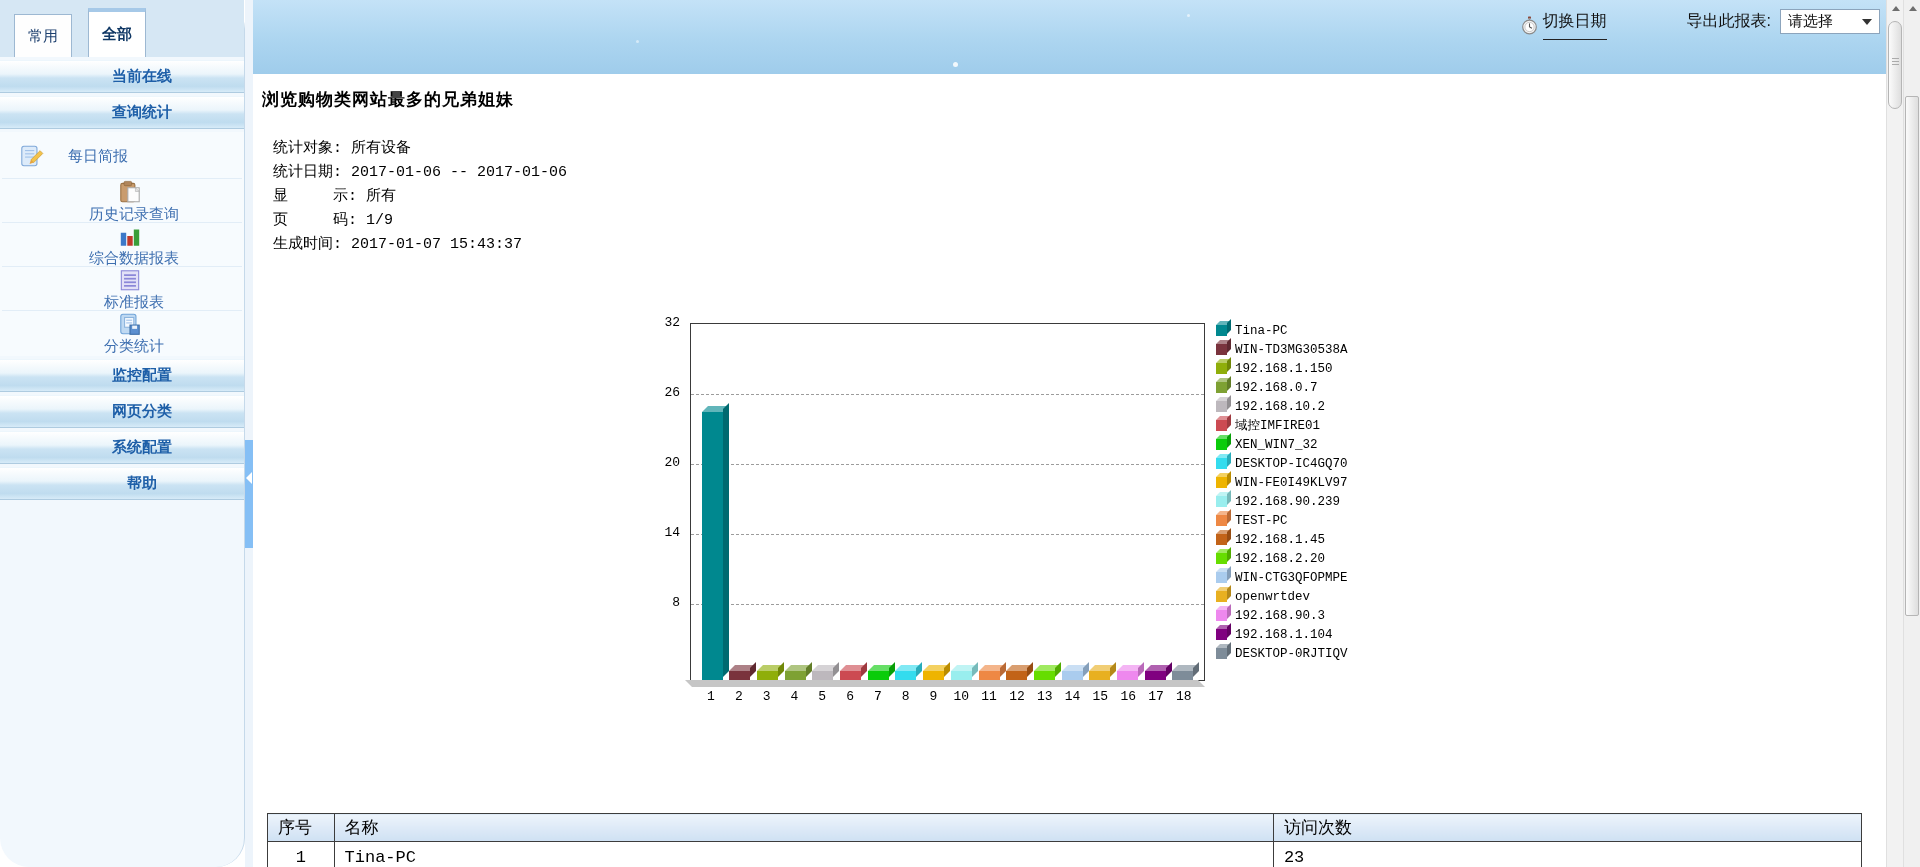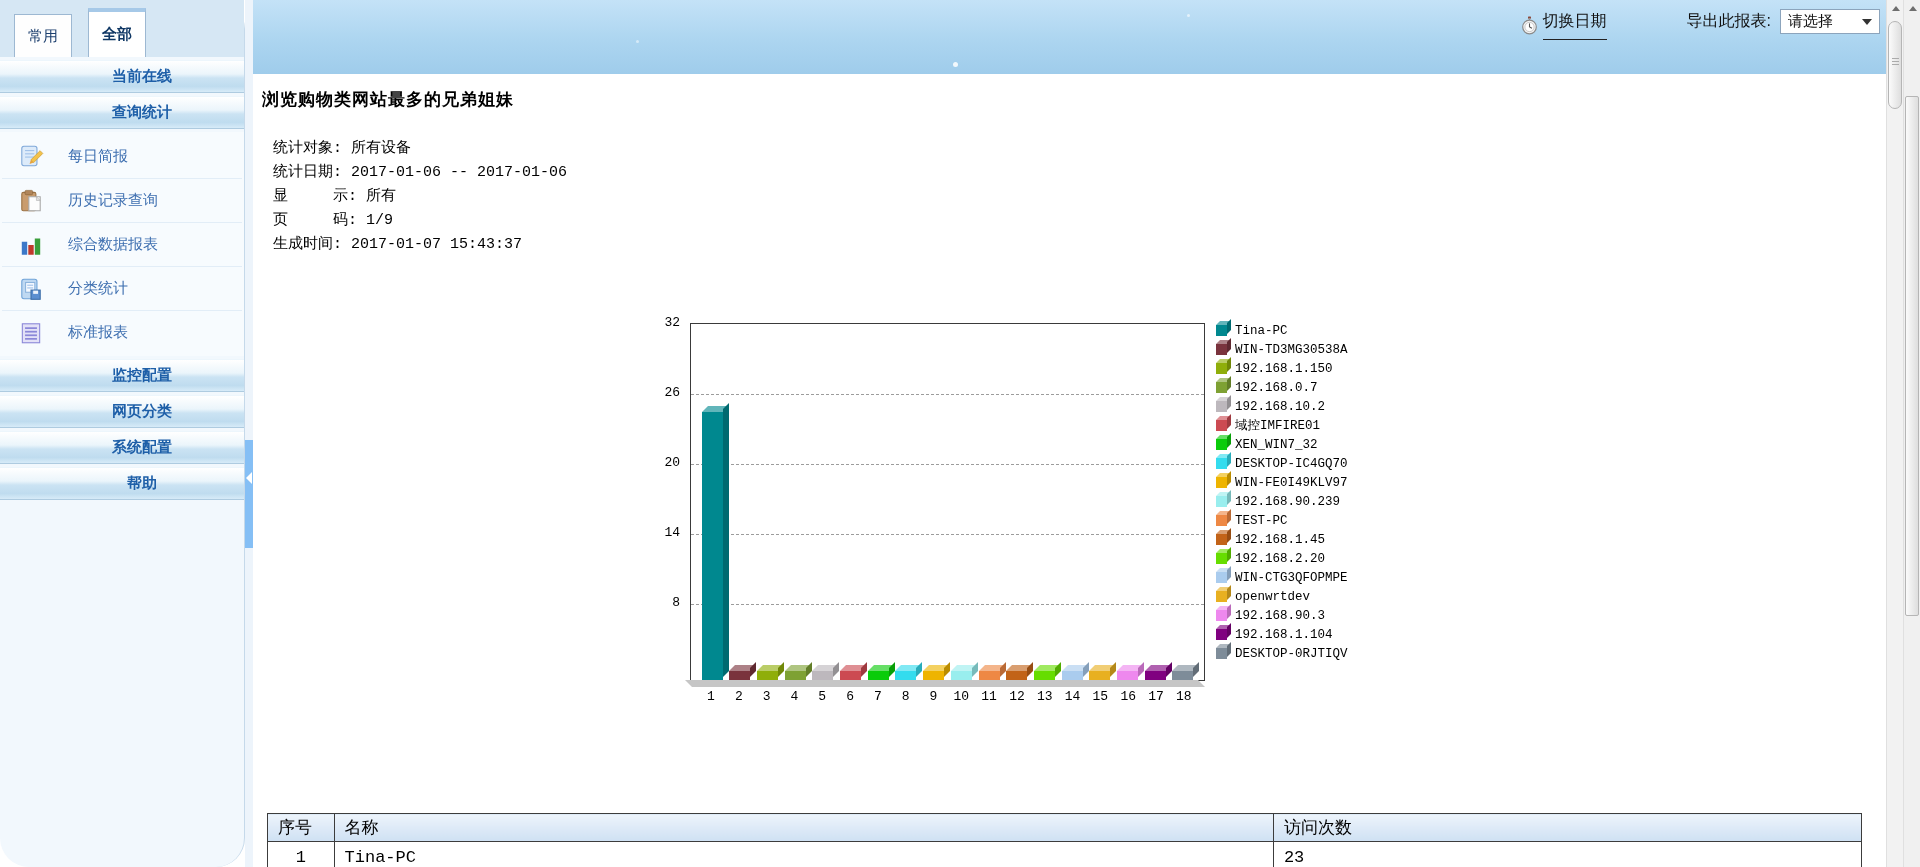--- a/index.html
+++ b/index.html
@@ -12,21 +12,21 @@
   .tabbar { height:57px; background:#D6E7F4; display:flex; align-items:flex-end; padding-left:14px; }
   .tab { background:#FEFEFE; border:1px solid #9DB8D2; border-bottom:none; height:43px;
     padding:0 13px; display:flex; align-items:center; font-size:15px; color:#1C3F6E; cursor:default; }
   .tab.active { height:49px; border-top:4px solid #A6C9E8; font-weight:bold; color:#0F3764; margin-left:16px; background:#FFFFFF; }
   .grp { height:33px; margin:3px 0; display:flex; align-items:center; justify-content:center;
     font-weight:bold; font-size:15px; color:#1E5FA8;
     background:linear-gradient(180deg,#FFFFFF 0%,#EBF5FB 42%,#CBE3F3 55%,#BFDCEF 82%,#D7EBF8 100%);
     border-top:1px solid #EDF6FC; border-bottom:1px solid #AECBE0;padding-left:40px; }
   .menu { background:#F7FBFE; padding:2px 0; }
   .menu-item { height:44px; display:flex; align-items:center; margin:0 2px; }
-  .menu-item + .menu-item { border-top:1px solid #E2EDF7; }
+  .menu-item + .menu-item { border-top:1px solid #E2EDF7;flex-direction:column; }
   .mi-icon { width:26px; height:26px; margin-left:16px; flex:0 0 26px; }
   .mi-label { margin-left:24px; font-size:15px; color:#3E6FB0; }
 
   
   .splitter { width:8px; flex:0 0 8px; background:#EDF4FB; position:relative; }
   .collapse-handle { position:absolute; left:0; top:440px; width:8px; height:108px; background:#85BFF5; }
   .collapse-arrow { position:absolute; left:1px; top:32px; width:0; height:0;
     border-top:6px solid transparent; border-bottom:6px solid transparent; border-right:6px solid #fff; }
 
   
@@ -145,41 +145,41 @@
           <rect x="3.5" y="9" width="5" height="12" fill="#3C78C8"></rect>
           <rect x="9.5" y="12" width="5" height="9" fill="#C0392B"></rect>
           <rect x="15.5" y="6" width="5" height="15" fill="#3A9E3A"></rect>
         </svg>
       </span>
       <span class="mi-label">综合数据报表</span>
     </div>
     <div class="menu-item">
       <span class="mi-icon">
         <svg viewBox="0 0 24 24" width="26" height="26">
+          <rect x="4" y="3.5" width="16" height="17.5" fill="#E3E1F7" stroke="#8B87D8"></rect>
+          <line x1="6.5" y1="7.5" x2="17.5" y2="7.5" stroke="#8B87D8" stroke-width="1.6"></line>
+          <line x1="6.5" y1="10.8" x2="17.5" y2="10.8" stroke="#8B87D8" stroke-width="1.6"></line>
+          <line x1="6.5" y1="14.1" x2="17.5" y2="14.1" stroke="#8B87D8" stroke-width="1.6"></line>
+          <line x1="6.5" y1="17.4" x2="17.5" y2="17.4" stroke="#8B87D8" stroke-width="1.6"></line>
+        </svg>
+      </span>
+      <span class="mi-label">标准报表</span>
+    </div>
+    <div class="menu-item">
+      <span class="mi-icon">
+        <svg viewBox="0 0 24 24" width="26" height="26">
           <rect x="3.5" y="3" width="14" height="18" rx="2" fill="#BFD9F2" stroke="#6FA3D8"></rect>
           <rect x="7" y="6" width="8.5" height="9" fill="#F5FAFF" stroke="#8CB4DD"></rect>
           <line x1="8.5" y1="8.5" x2="14" y2="8.5" stroke="#9FC0E8"></line>
           <line x1="8.5" y1="11" x2="14" y2="11" stroke="#9FC0E8"></line>
           <rect x="12" y="13" width="8.5" height="8.5" fill="#5B8FD0" stroke="#3C6EA8"></rect>
           <rect x="14" y="13.5" width="4.5" height="3" fill="#EAF2FB"></rect>
         </svg>
       </span>
       <span class="mi-label">分类统计</span>
-    </div>
-    <div class="menu-item">
-      <span class="mi-icon">
-        <svg viewBox="0 0 24 24" width="26" height="26">
-          <rect x="4" y="3.5" width="16" height="17.5" fill="#E3E1F7" stroke="#8B87D8"></rect>
-          <line x1="6.5" y1="7.5" x2="17.5" y2="7.5" stroke="#8B87D8" stroke-width="1.6"></line>
-          <line x1="6.5" y1="10.8" x2="17.5" y2="10.8" stroke="#8B87D8" stroke-width="1.6"></line>
-          <line x1="6.5" y1="14.1" x2="17.5" y2="14.1" stroke="#8B87D8" stroke-width="1.6"></line>
-          <line x1="6.5" y1="17.4" x2="17.5" y2="17.4" stroke="#8B87D8" stroke-width="1.6"></line>
-        </svg>
-      </span>
-      <span class="mi-label">标准报表</span>
     </div>
   </div>
 
   <div class="grp">监控配置</div>
   <div class="grp">网页分类</div>
   <div class="grp">系统配置</div>
   <div class="grp">帮助</div>
 </aside>
 
 <div class="splitter">

